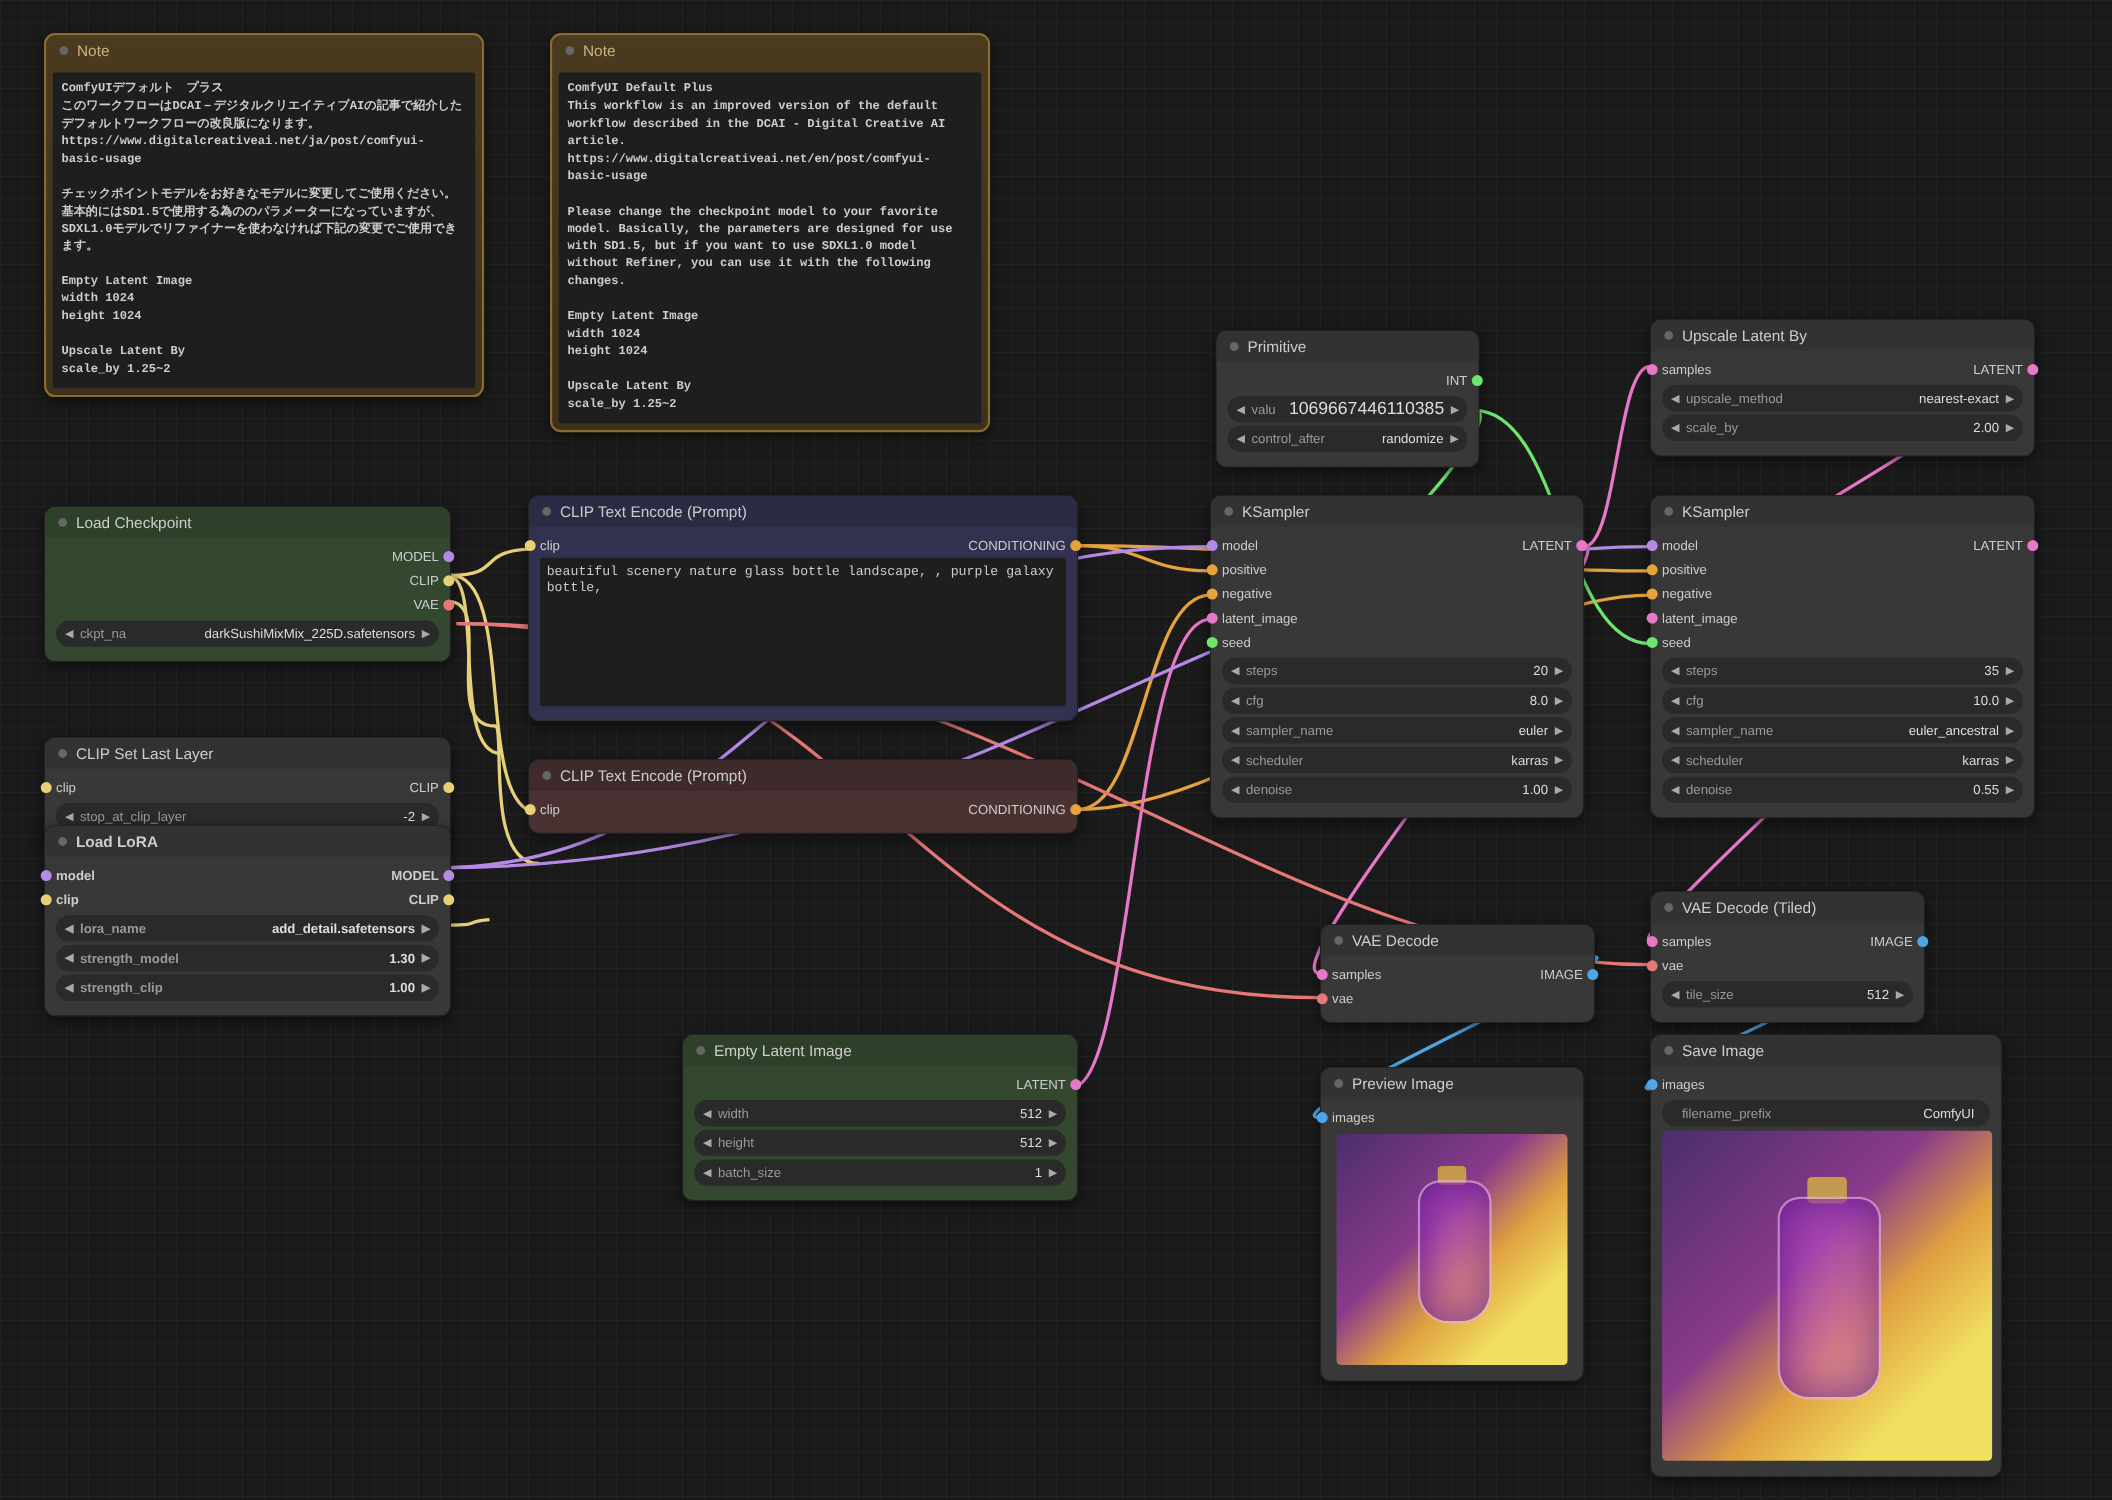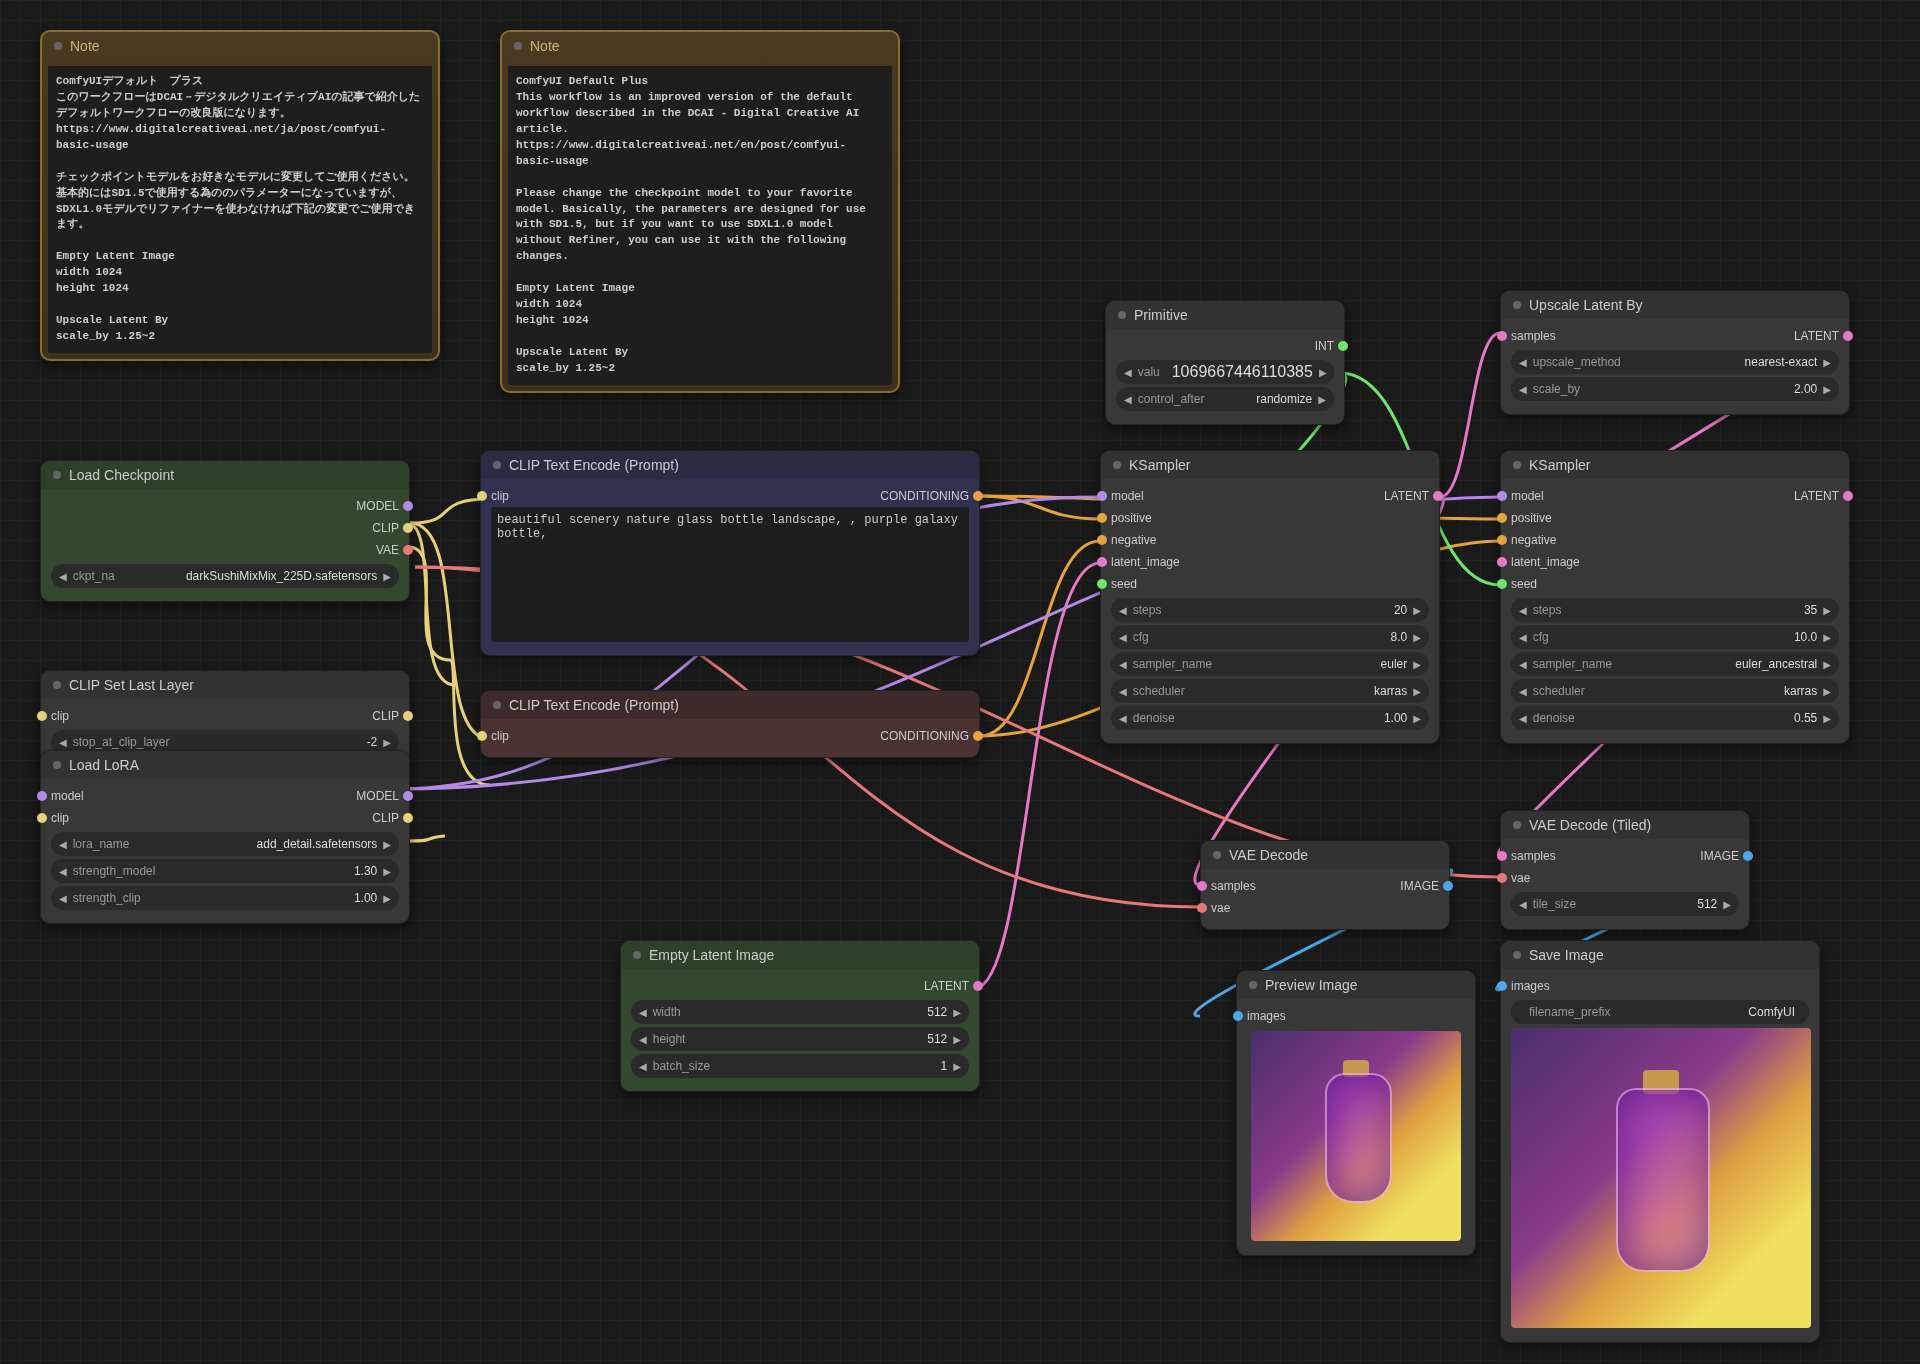--- a/index.html
+++ b/index.html
@@ -251,21 +251,21 @@
     </div>
     <div class="widget">
       <span class="arrow">◀</span>
       <span class="wlabel">stop_at_clip_layer</span>
       <span class="wval">-2</span>
       <span class="arrow">▶</span>
     </div>
   </div>
 </div>
 
-<div class="node gray" style="left:40px; top:750px; width:370px;">
+<div class="node gray" style="left:40px; top:750px; width:370px;font-weight:bold;">
   <div class="node-header">
     <span class="dot"></span>
     <span>Load LoRA</span>
   </div>
   <div class="node-body">
     <div class="slot-row">
       <div class="slot in">
           <span class="port" style="background:#b48ae6"></span>
           <span>model</span>
         </div>
@@ -606,21 +606,21 @@
       </div>
     <div class="widget">
         <span class="arrow">◀</span>
         <span class="wlabel">tile_size</span>
         <span class="wval">512</span>
         <span class="arrow">▶</span>
       </div>
   </div>
 </div>
 
-<div class="node gray" style="left:1200px; top:970px; width:240px;margin-left:36px;">
+<div class="node gray" style="left:1200px; top:970px; width:240px;">
   <div class="node-header">
     <span class="dot"></span>
     <span>Preview Image</span>
   </div>
   <div class="node-body">
     <div class="slot in">
         <span class="port" style="background:#4ea6e6"></span>
         <span>images</span>
       </div>
     <div class="preview-img"></div>

